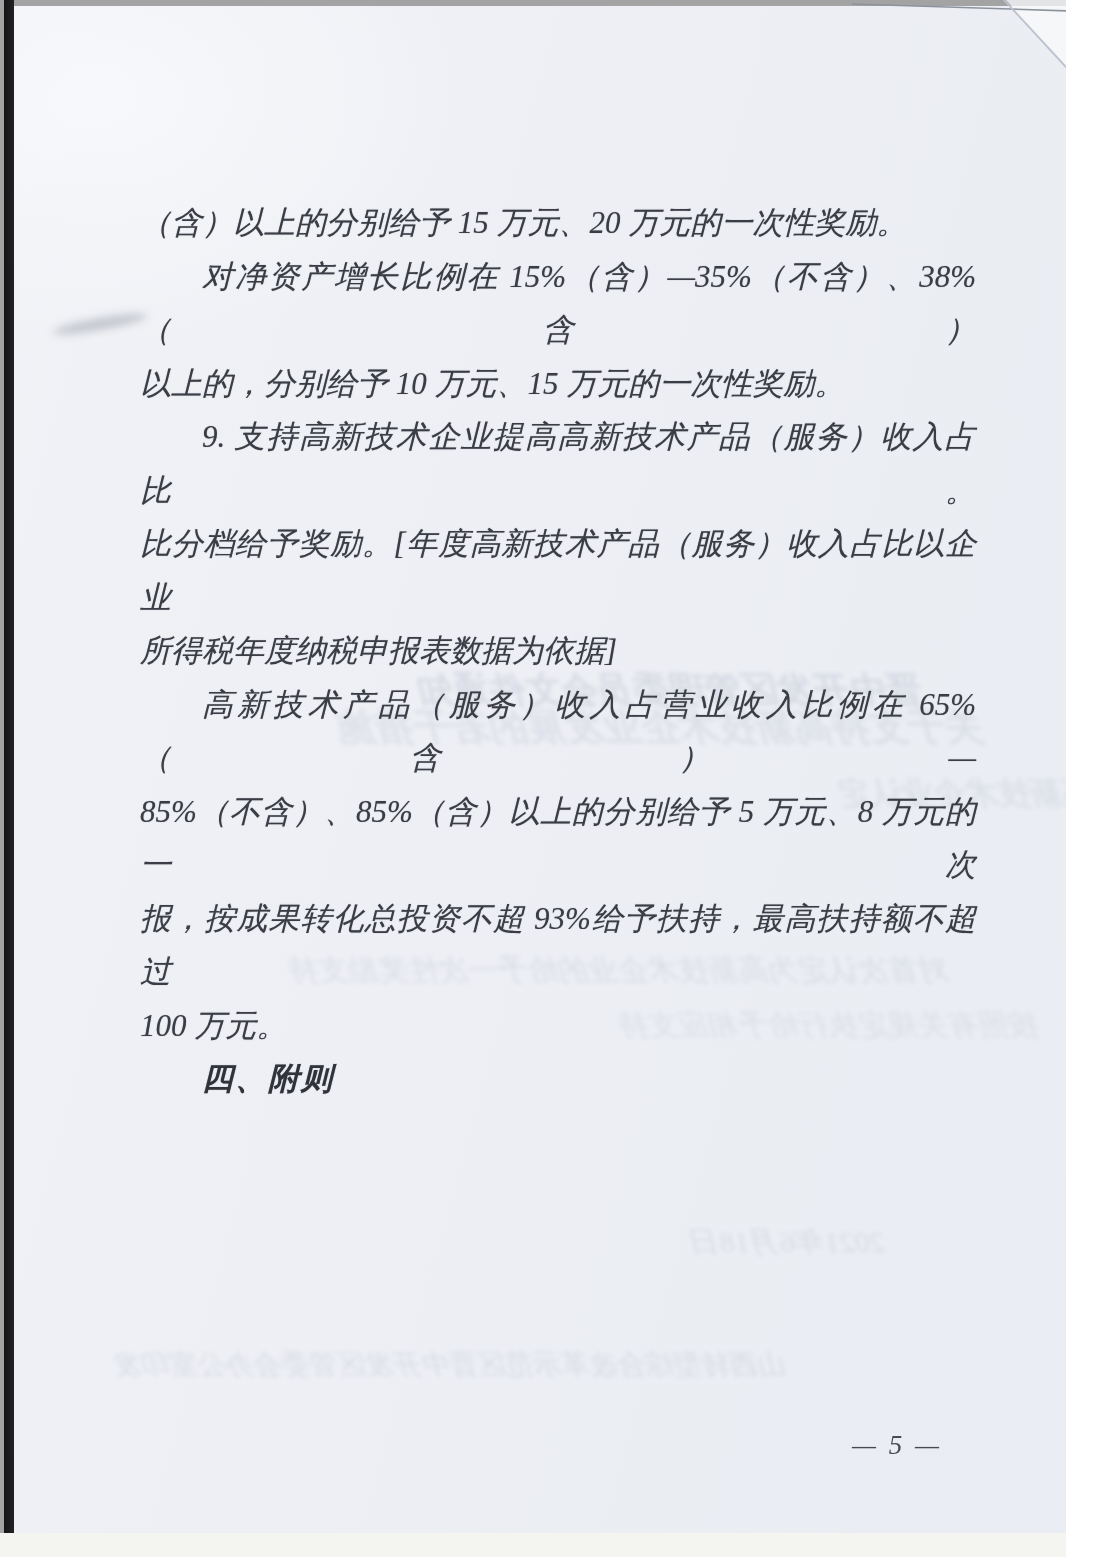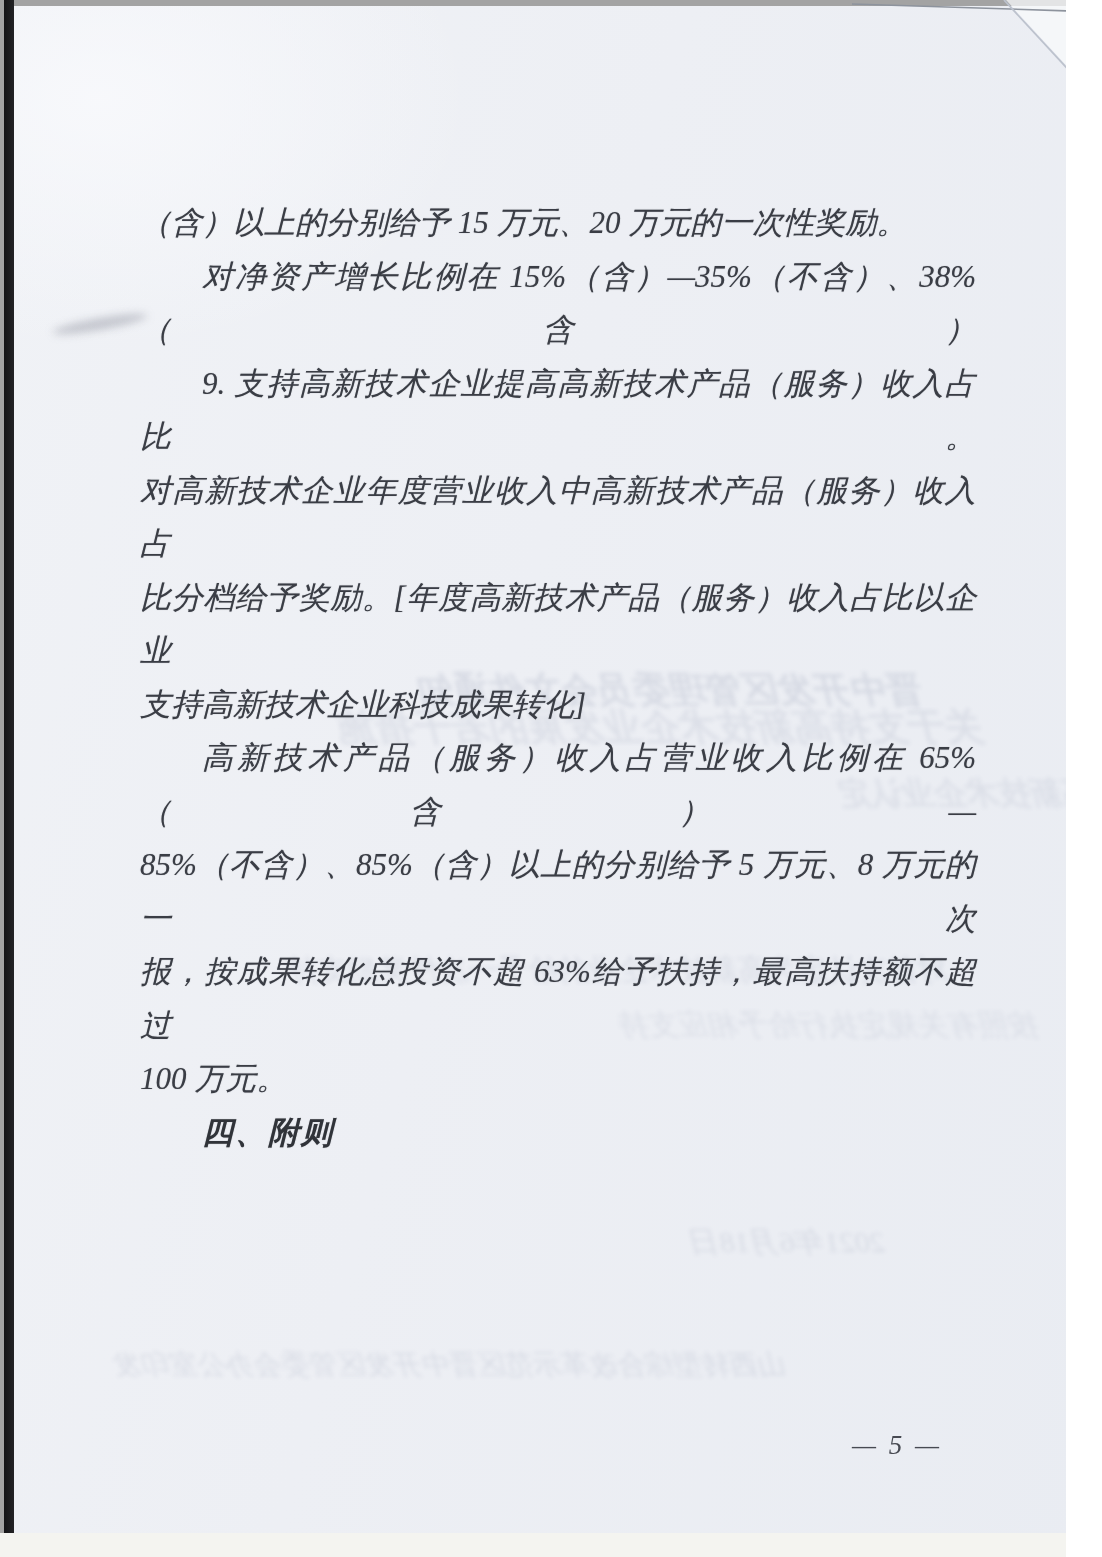--- a/index.html
+++ b/index.html
@@ -80,26 +80,26 @@
       <div class="ghost" style="left: 840px; top: 772px; font-size: 32px; opacity: 0.08; font-weight: 700;">高新技术企业认定</div>
       <div class="ghost" style="left: 290px; top: 950px; font-size: 30px; opacity: 0.1;">对首次认定为高新技术企业的给予一次性奖励支持</div>
       <div class="ghost" style="left: 620px; top: 1005px; font-size: 30px; opacity: 0.085;">按照有关规定执行给予相应支持</div>
       <div class="ghost" style="left: 690px; top: 1222px; font-size: 30px; opacity: 0.11;">2021年6月18日</div>
       <div class="ghost" style="left: 115px; top: 1346px; font-size: 28px; opacity: 0.11;">山西转型综合改革示范区晋中开发区管委会办公室印发</div>
     </div>
 
   <div class="text-block" id="text-block">
       <div class="line">（含）以上的分别给予 15 万元、20 万元的一次性奖励。</div>
       <div class="line indent fill">对净资产增长比例在 15%（含）—35%（不含）、38%（含）</div>
+      <div class="line">以上的，分别给予 10 万元、15 万元的一次性奖励。</div>
       <div class="line indent fill">9. 支持高新技术企业提高高新技术产品（服务）收入占比。</div>
-      <div class="line fill">对高新技术企业年度营业收入中高新技术产品（服务）收入占</div>
       <div class="line fill">比分档给予奖励。[年度高新技术产品（服务）收入占比以企业</div>
-      <div class="line">支持高新技术企业科技成果转化]</div>
+      <div class="line">所得税年度纳税申报表数据为依据]</div>
       <div class="line indent fill">高新技术产品（服务）收入占营业收入比例在 65%（含）—</div>
       <div class="line fill">85%（不含）、85%（含）以上的分别给予 5 万元、8 万元的一次</div>
-      <div class="line fill">报，按成果转化总投资不超 63%给予扶持，最高扶持额不超过</div>
+      <div class="line fill">报，按成果转化总投资不超 93%给予扶持，最高扶持额不超过</div>
       <div class="line">100 万元。</div>
       <div class="line indent heading">四、附则</div>
     </div>
 
   <div class="page-number">— 5 —</div>
 
 </div>
 
 </body></html>

